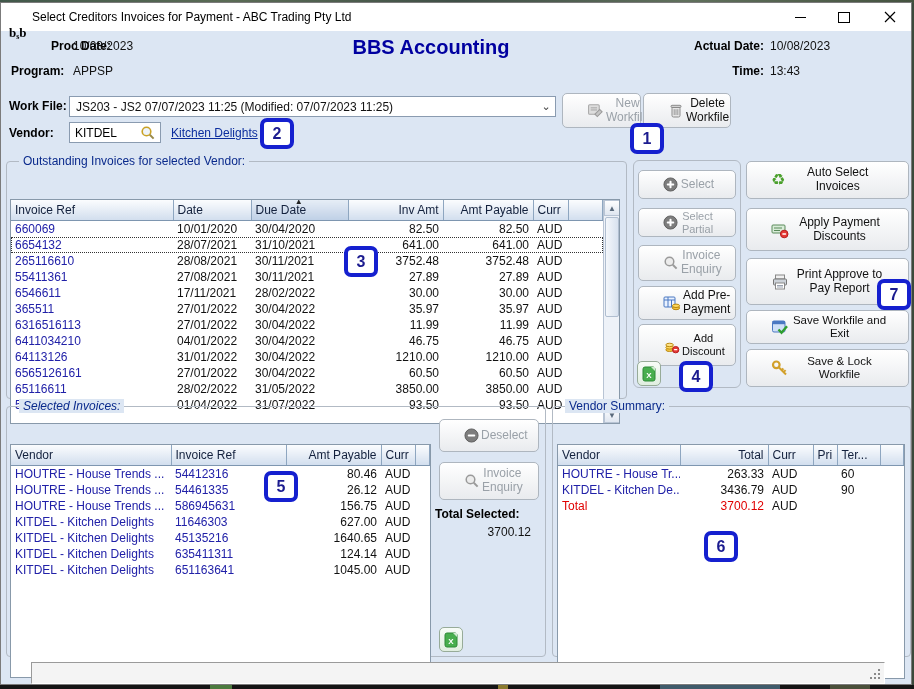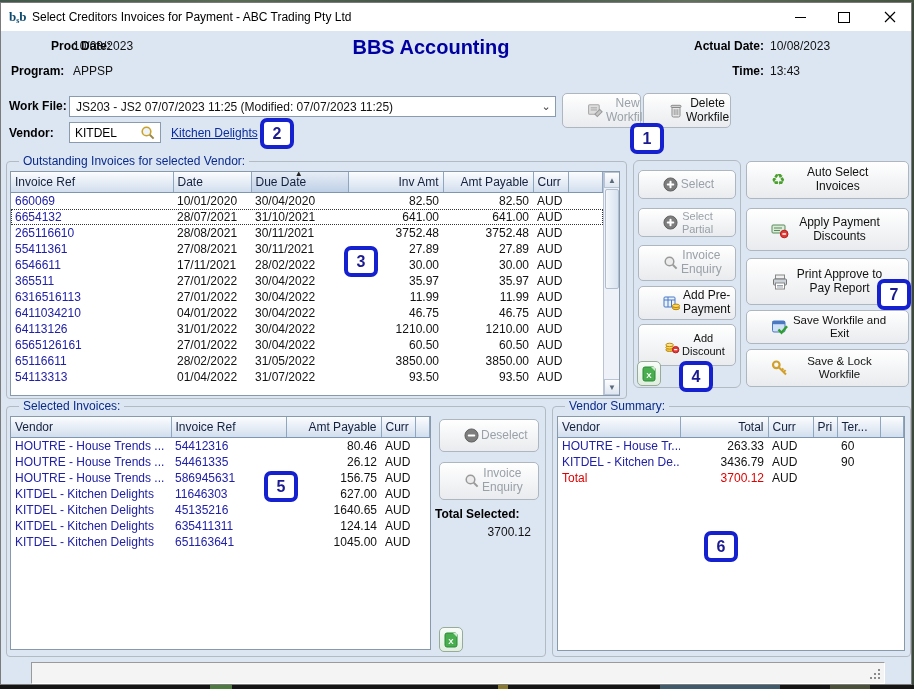--- a/index.html
+++ b/index.html
@@ -3,21 +3,21 @@
 <meta charset="utf-8">
 <style>
   html,body{margin:0;padding:0;}
   body{font-family:"Liberation Sans","DejaVu Sans",sans-serif;font-size:12px;color:#111;}
   .screen{position:relative;width:914px;height:689px;overflow:hidden;background:#3c4a3c;}
   .desktop-top{position:absolute;left:0;top:0;width:914px;height:3px;
     background:linear-gradient(90deg,#41584a,#5a6b55,#3f4f46,#60705c,#44523f);}
   .window{position:absolute;left:0;top:2px;width:912px;height:683px;border:1px solid #7b7b7b;background:#dce6f3;box-sizing:border-box;}
   
   .titlebar{position:absolute;left:0;top:0;width:100%;height:28px;background:#ffffff;}
-  .app-icon{position:absolute;left:8px;top:5px;width:18px;height:18px;font-family:"Liberation Serif",serif;font-weight:bold;font-size:13px;line-height:18px;color:#0c4a6e;}
+  .app-icon{position:absolute;left:8px;top:21px;width:18px;height:18px;font-family:"Liberation Serif",serif;font-weight:bold;font-size:13px;line-height:18px;color:#000000;}
   .title-text{position:absolute;left:31px;top:7px;color:#000;}
   .winbtn{position:absolute;top:0;height:28px;width:44px;display:flex;align-items:center;justify-content:center;}
   .winbtn.min{left:777px}.winbtn.max{left:821px}.winbtn.close{left:865px;width:47px}
   .glyph-min{width:11px;height:1px;background:#000;}
   .glyph-max{width:10px;height:9px;border:1px solid #000;}
   
   .lbl{font-weight:bold;color:#000;}
   .pos{position:absolute;white-space:nowrap;}
   .app-title{position:absolute;left:160px;top:33px;width:540px;text-align:center;font-size:20px;font-weight:bold;color:#0000a0;}
   .screen-title{position:absolute;left:160px;top:58px;width:540px;text-align:center;font-size:15px;font-weight:bold;color:#0000a0;}
@@ -31,21 +31,21 @@
   
   .btn{position:absolute;border:1px solid #aeb6bf;border-radius:5px;background:linear-gradient(#ffffff,#e9ebee);box-sizing:border-box;display:flex;align-items:center;padding:2px 20px;cursor:default;}
   .btn .ic{flex:0 0 auto;margin:0 2px 0 4px;display:flex;}
   .btn .cap{flex:1;text-align:center;line-height:1.15;}
   .btn.disabled{color:#9aa1a8;}
   .mini-btn{position:absolute;width:24px;height:25px;border:1px solid #97ab98;border-radius:5px;background:linear-gradient(#f7fcf7,#e0eee0);display:flex;align-items:center;justify-content:center;box-sizing:border-box;}
   
   .grpbox{position:absolute;border:1px solid #b2bac4;border-radius:4px;box-sizing:border-box;}
   .grplabel{position:absolute;color:#0a2a8c;background:#dce6f3;padding:0 4px;white-space:nowrap;}
   
-  .tablewrap{position:absolute;background:#fff;border:1px solid #8899aa;box-sizing:border-box;overflow:hidden;}
+  .tablewrap{position:absolute;background:#fff;border:1px solid #8899aa;box-sizing:border-box;overflow:hidden;margin-top:28px;}
   table.grid{border-collapse:collapse;table-layout:fixed;background:#fff;}
   table.grid th{height:20px;font-weight:normal;color:#13213d;text-align:left;padding:0 4px;white-space:nowrap;overflow:hidden;
     background:linear-gradient(#fbfcfe,#d2deee);border-right:1px solid #8ea6c0;border-bottom:1px solid #7e96b0;position:relative;}
   table.grid th.sorted{background:linear-gradient(#e6edf6,#bfd0e6);}
   table.grid th.sorted::after{content:"▲";position:absolute;top:-3px;left:45%;font-size:8px;color:#222;}
   table.grid td{height:16px;line-height:16px;padding:0 4px;white-space:nowrap;overflow:hidden;}
   .r{text-align:right!important;}
   td.navy{color:#2121a8;}
   tr.focused{outline:1px dotted #333;outline-offset:-1px;}
   tr.total-row td:nth-child(1),tr.total-row td:nth-child(2){color:#e00000!important;}
@@ -386,21 +386,21 @@
       <span class="ic">
         <svg width="18" height="18" viewBox="0 0 18 18">
             <circle cx="5.3" cy="5.8" r="3.3" fill="none" stroke="#d2a02a" stroke-width="2.2"></circle>
             <path d="M8 8.5 L15 15.5 M12.6 13.1 l2-2 M10.7 11.2 l1.7-1.7" stroke="#d2a02a" stroke-width="2" fill="none"></path>
           </svg>
       </span>
       <span class="cap" style="font-size:11.5px;">Save &amp; Lock Workfile</span>
     </div>
 
     <div class="grpbox" style="left:5px;top:403px;width:540px;height:251px;"></div>
-    <span class="grplabel" style="left:18px;top:396px;">Selected Invoices:</span>
+    <span class="grplabel" style="left:18px;top:396px;font-style:italic;">Selected Invoices:</span>
     <div class="tablewrap" style="left:9px;top:413px;width:421px;height:234px;">
       <table class="grid" style="width:419px;">
           <colgroup>
             <col style="width: 160px;">
             <col style="width: 115px;">
             <col style="width: 95px;">
             <col style="width: 34px;">
             <col>
           </colgroup>
           <thead>

